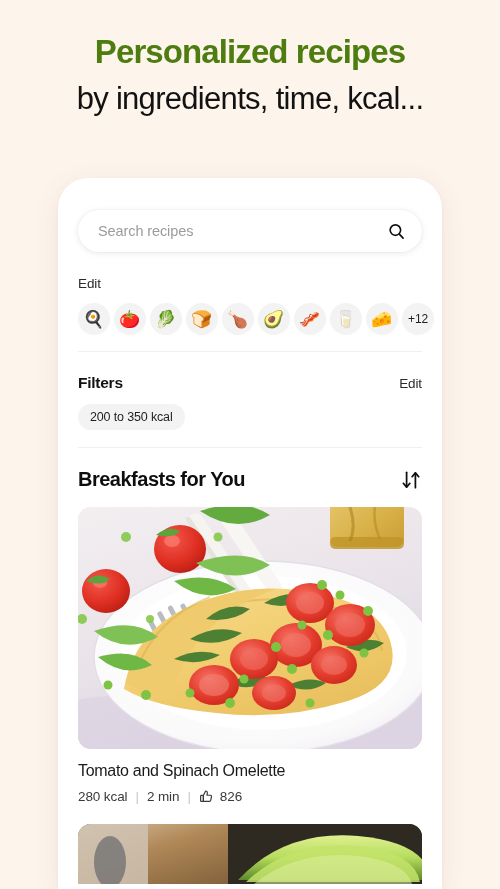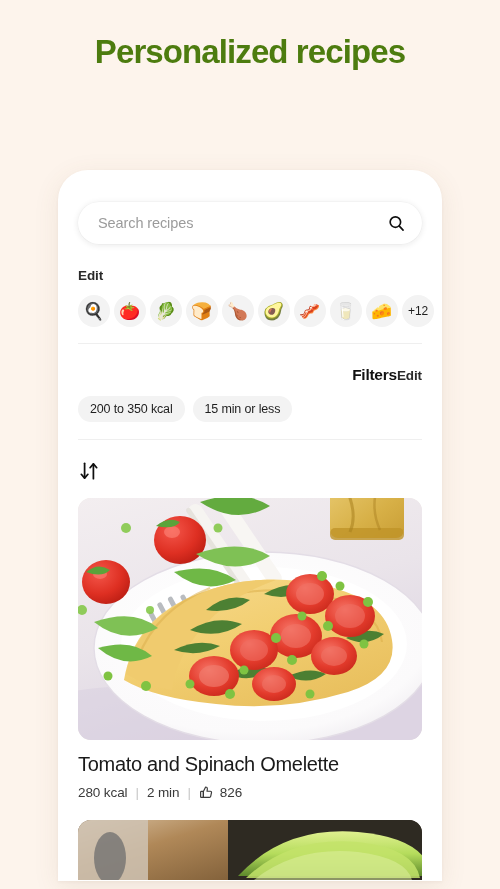--- a/index.html
+++ b/index.html
@@ -37,21 +37,21 @@
     letter-spacing: -0.7px;
     color: #121212;
     line-height: 1.15;
     margin-top: 10px;
   }
 
   
   .phone {
     position: absolute;
     left: 58px;
-    top: 170px;
+    top: 178px;
     width: 384px;
     height: 711px;
     background: #ffffff;
     border-radius: 30px 30px 0 0;
     box-shadow: 0 6px 26px rgba(120, 90, 60, 0.10),
                 0 1px 3px rgba(120, 90, 60, 0.06);
     overflow: hidden;
   }
 
   .phone-inner {
@@ -89,28 +89,28 @@
     justify-content: space-between;
   }
   .sec-title {
     font-size: 15.5px;
     font-weight: 700;
     color: #111;
     letter-spacing: -0.25px;
   }
   .sec-edit {
     font-size: 13.5px;
-    font-weight: 700;
+    font-weight: 400;
     color: #2a2a2a;
     letter-spacing: -0.1px;
     cursor: pointer;
   }
 
   .kitchen-head { margin-top: 24px; }
-  .filters-head { margin-top: 22px; justify-content: flex-end; }
+  .filters-head { margin-top: 22px; }
 
   
   .ing-row {
     margin-top: 12px;
     display: flex;
     align-items: center;
     gap: 4px;
   }
   .ing {
     width: 32px;
@@ -180,21 +180,21 @@
     height: 242px;
     border-radius: 13px;
     overflow: hidden;
     position: relative;
     background: #efe9e4;
   }
   .recipe-img svg { display: block; width: 100%; height: 100%; }
 
   .recipe-title {
     margin-top: 13px;
-    font-size: 20px;
+    font-size: 16px;
     font-weight: 400;
     color: #1a1a1a;
     letter-spacing: -0.3px;
   }
   .recipe-meta {
     margin-top: 9px;
     display: flex;
     align-items: center;
     font-size: 13.5px;
     color: #3a3a3a;
@@ -205,20 +205,21 @@
   .meta-likes { display: flex; align-items: center; }
 
   .recipe2 { margin-top: 20px; }
   .recipe2 .recipe-img { height: 60px; border-radius: 13px 13px 0 0; }
 </style>
 </head>
 <body>
 
 <div class="promo">
   <div class="promo-line1">Personalized recipes</div>
+  <div class="promo-line2">by ingredients, time, kcal...</div>
 </div>
 
 <div class="phone">
   <div class="phone-inner">
 
     <div class="searchbar">
       <input type="text" placeholder="Search recipes" style="">
       <span>
         <svg class="search-icon" viewBox="0 0 24 24" fill="none" stroke="#0f0f0f" stroke-width="2.1" stroke-linecap="round">
           <circle cx="10.6" cy="10.2" r="6.6"></circle>
@@ -266,26 +267,26 @@
 
     <div class="divider"></div>
 
     <div class="sec-head filters-head">
       <span class="sec-title">Filters</span>
       <span class="sec-edit">Edit</span>
     </div>
 
     <div class="chip-row">
       <span class="chip">200 to 350 kcal</span>
-      <span class="chip">15 min or less</span>
     </div>
 
     <div class="divider filters-divider"></div>
 
     <div class="feed-head">
+      <span class="feed-title">Breakfasts for You</span>
       <span>
         <svg class="sort-icon" viewBox="0 0 24 24" fill="none" stroke="#0f0f0f" stroke-width="1.9" stroke-linecap="round" stroke-linejoin="round">
           <line x1="7.2" y1="3.6" x2="7.2" y2="19.4"></line>
           <polyline points="3.6,15.6 7.2,19.8 10.8,15.6"></polyline>
           <line x1="16.8" y1="20.4" x2="16.8" y2="4.6"></line>
           <polyline points="13.2,8.4 16.8,4.2 20.4,8.4"></polyline>
         </svg>
       </span>
     </div>
 

